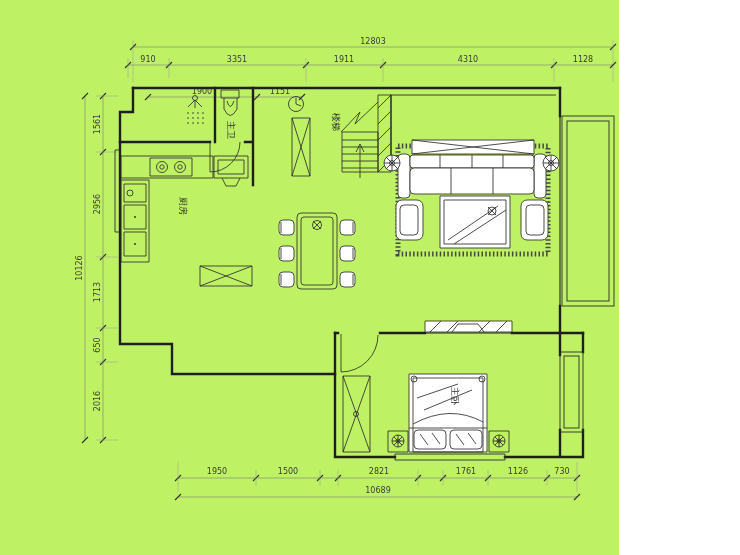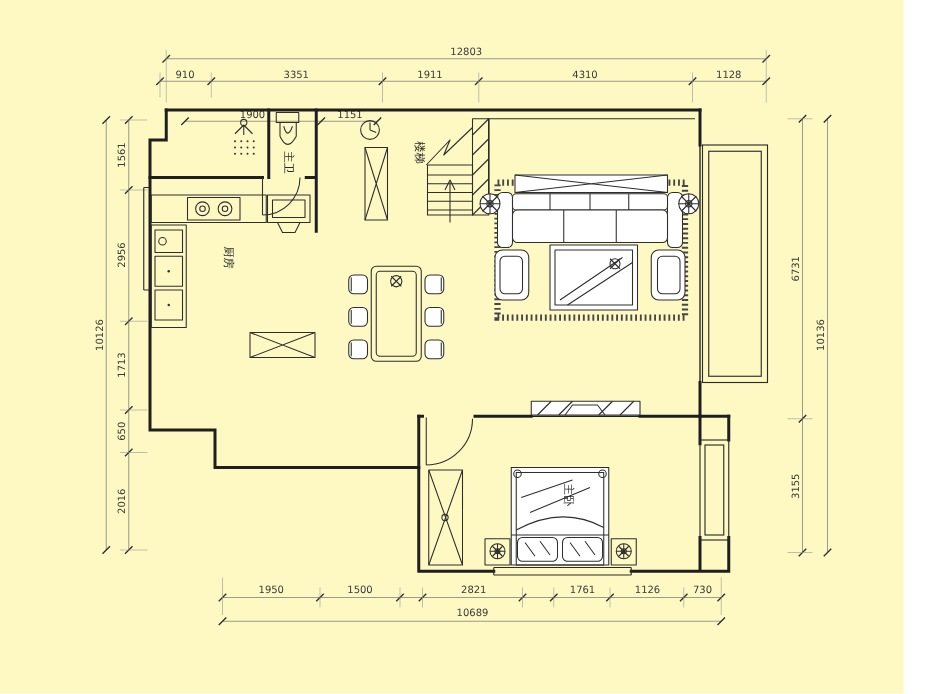--- a/index.html
+++ b/index.html
@@ -1,16 +1,16 @@
 <!DOCTYPE html>
 <html><head>
 <meta charset="utf-8">
 <style>
   html,body{margin:0;padding:0;background:#ffffff;}
-  #canvas{position:relative;width:723px;height:555px;background:#fef9c3;overflow:hidden;
+  #canvas{position:relative;width:619px;height:555px;background:#bef264;overflow:hidden;
           font-family:"DejaVu Sans",sans-serif;}
   svg text{font-family:"DejaVu Sans",sans-serif;}
   .wall{stroke:#1f1f1f;stroke-width:2.4;fill:none;stroke-linecap:square;}
   .wallthin{stroke:#1f1f1f;stroke-width:1.1;fill:none;}
   .win{stroke:#2a2a2a;stroke-width:0.9;fill:none;}
   .furn{stroke:#2e2e2e;stroke-width:0.85;fill:none;stroke-linejoin:round;}
   .furnw{stroke:#2e2e2e;stroke-width:0.85;fill:#ffffff;stroke-linejoin:round;}
   .dim{stroke:#7a7a7a;stroke-width:0.6;fill:none;}
   .ext{stroke:#9a9a9a;stroke-width:0.5;fill:none;}
   .tick{stroke:#2f2f2f;stroke-width:1.1;fill:none;}

